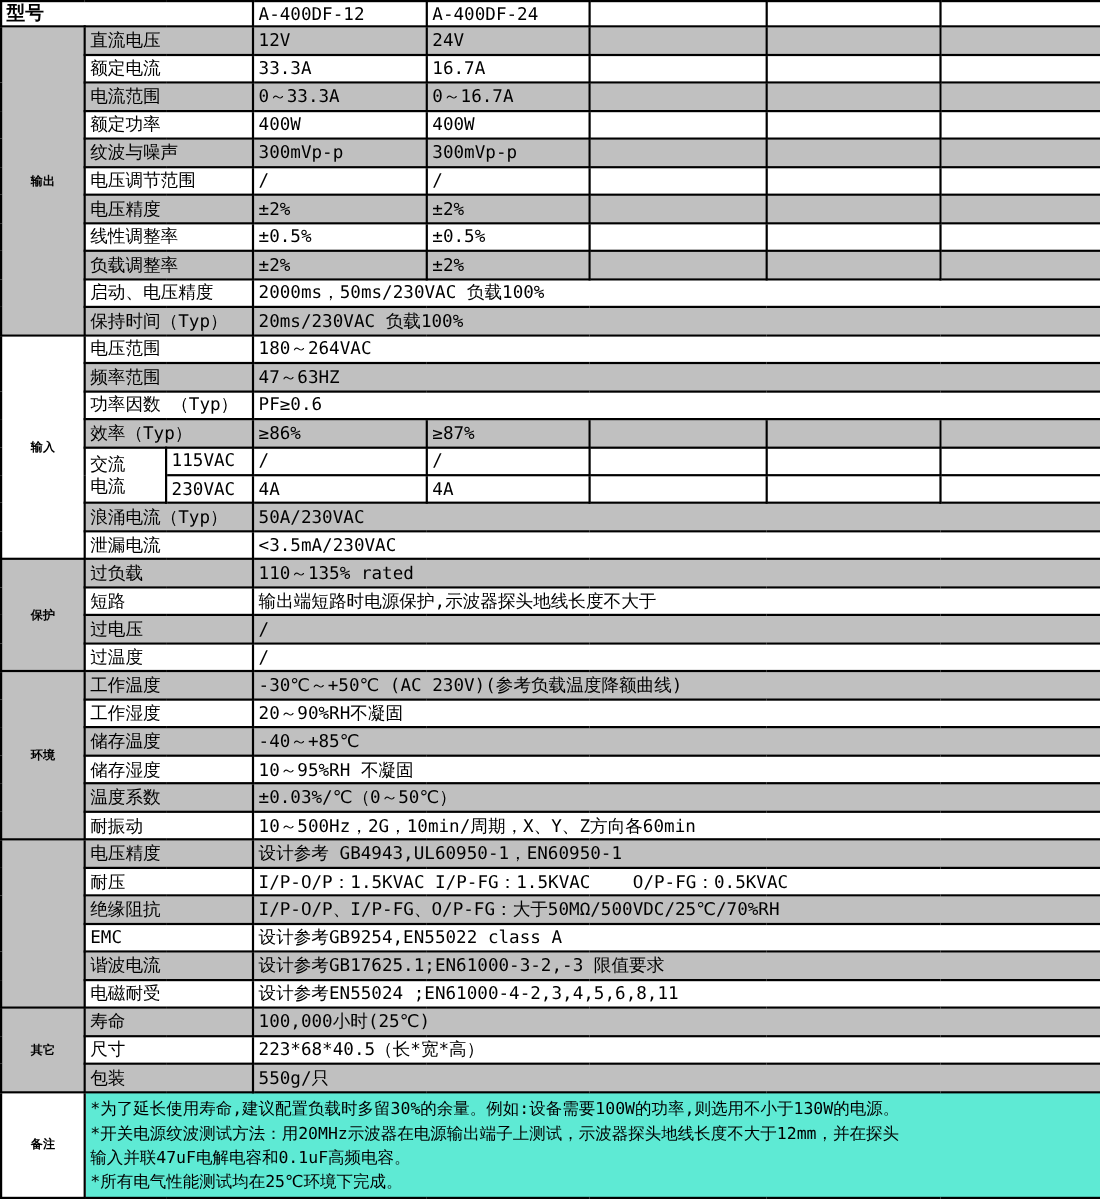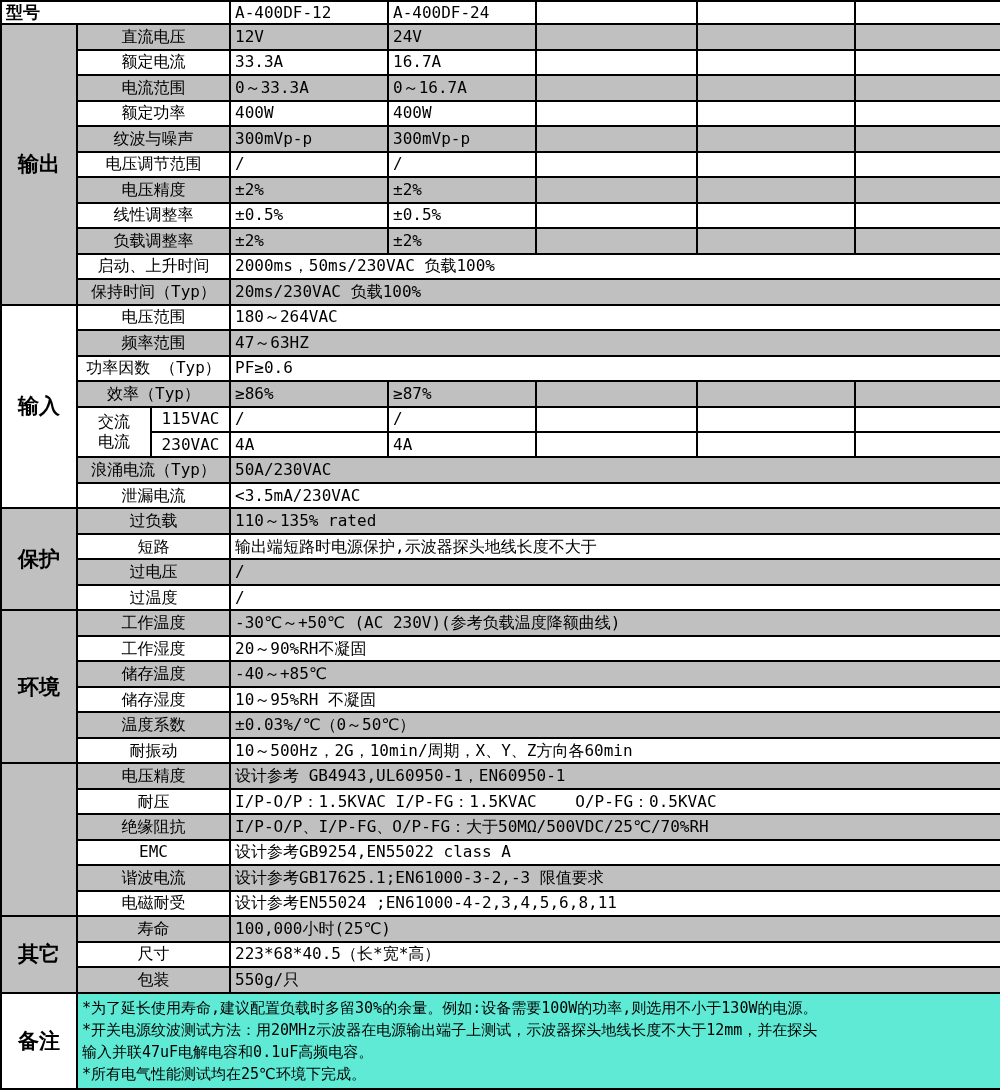--- a/index.html
+++ b/index.html
@@ -12,25 +12,25 @@
     width:1000px; height:1090px; empty-cells:show;
   }
   td {
     border:2px solid #000; padding:0 4px;
     font-size:16px; color:#000; overflow:hidden;
     vertical-align:middle; line-height:1.25;
   }
   tr.hdr { height:21px; }
   tr.notes-row { height:96px; }
   td.hl { font-weight:bold; font-size:17px; text-align:left; }
-  td.pn { text-align:center; white-space:pre-line;margin-left:48px; }
+  td.pn { white-space:pre-line;margin-left:48px; }
   td.v  { text-align:left; white-space:pre-wrap; }
   tr.g td { background:#c0c0c0; }
   td.sec {
-    background:#ffffff; font-weight:bold; font-size:21px;
+    background:#ffffff; font-weight:bold; font-size:11px;
     text-align:center; padding:0 2px;
   }
   td.notes { background:#5eead4; padding:2px 4px; vertical-align:middle; }
   .note-line { font-size:15px; line-height:22px; white-space:pre-wrap; }
 </style>
 </head>
 <body>
 
 <div class="page">
   <table class="spec">
@@ -120,21 +120,21 @@
         </tr>
         <tr class="g">
           <td class="pn" colspan="2">负载调整率</td>
           <td class="v">±2%</td>
           <td class="v">±2%</td>
           <td class="v"></td>
           <td class="v"></td>
           <td class="v"></td>
         </tr>
         <tr>
-          <td class="pn" colspan="2">启动、上升时间</td>
+          <td class="pn" colspan="2">启动、电压精度</td>
           <td class="v" colspan="5">2000ms，50ms/230VAC 负载100%</td>
         </tr>
         <tr class="g">
           <td class="pn" colspan="2">保持时间（Typ）</td>
           <td class="v" colspan="5">20ms/230VAC 负载100%</td>
         </tr>
         <tr>
           <td class="sec" rowspan="8">输入</td>
           <td class="pn" colspan="2">电压范围</td>
           <td class="v" colspan="5">180～264VAC</td>

